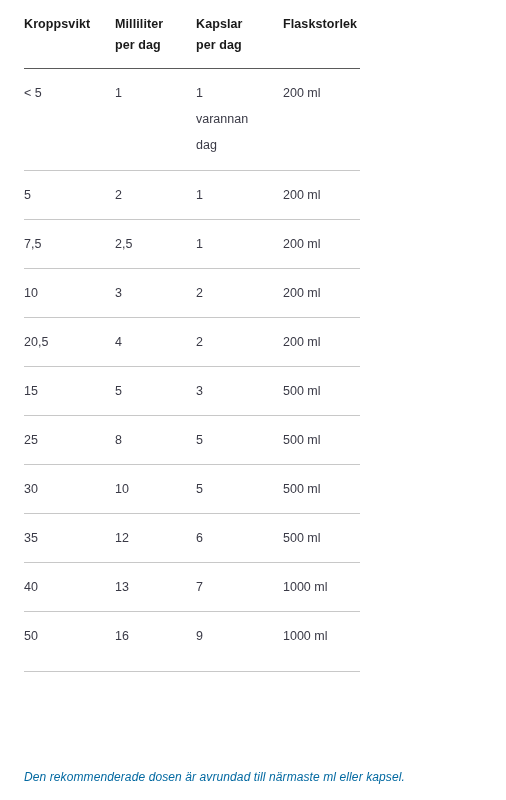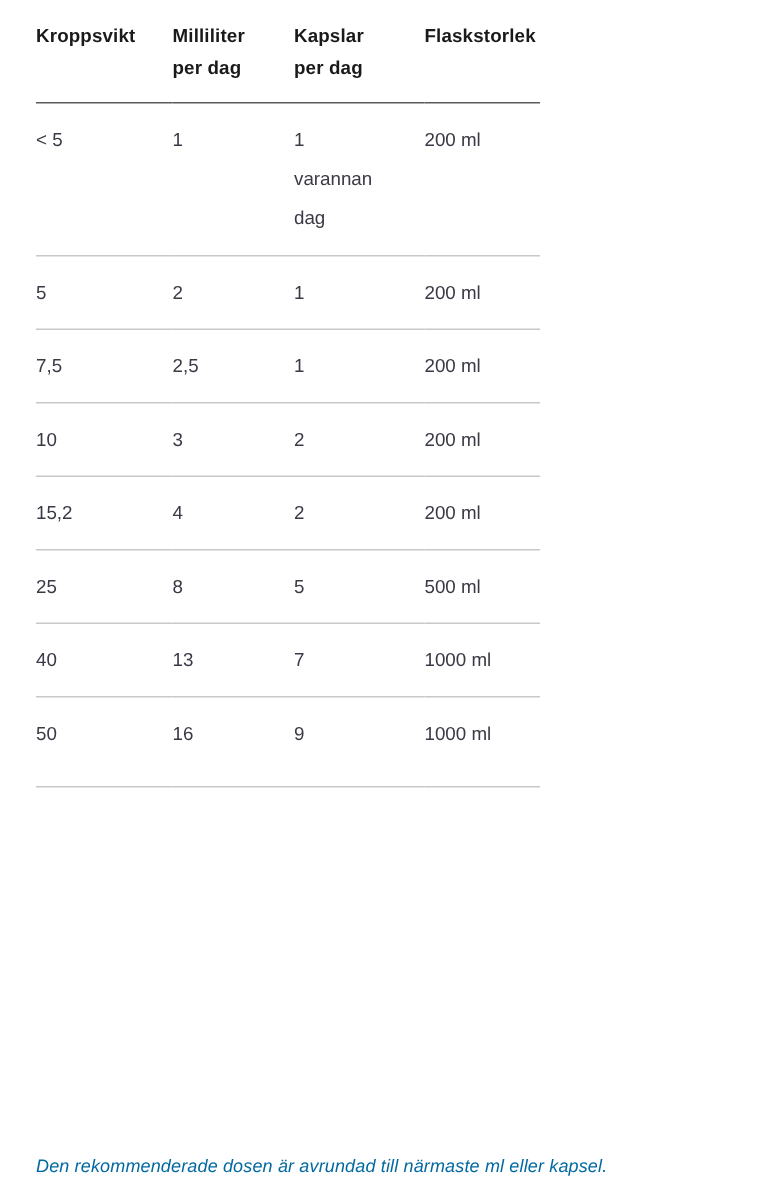--- a/index.html
+++ b/index.html
@@ -141,36 +141,60 @@
         </tr>
         <tr>
           <td>10</td>
           <td>3</td>
           <td>
             <span class="cell-line">2</span>
           </td>
           <td>200 ml</td>
         </tr>
         <tr>
-          <td>15,2</td>
+          <td>20,5</td>
           <td>4</td>
           <td>
             <span class="cell-line">2</span>
           </td>
           <td>200 ml</td>
+        </tr>
+        <tr>
+          <td>15</td>
+          <td>5</td>
+          <td>
+            <span class="cell-line">3</span>
+          </td>
+          <td>500 ml</td>
         </tr>
         <tr>
           <td>25</td>
           <td>8</td>
           <td>
             <span class="cell-line">5</span>
           </td>
           <td>500 ml</td>
         </tr>
         <tr>
+          <td>30</td>
+          <td>10</td>
+          <td>
+            <span class="cell-line">5</span>
+          </td>
+          <td>500 ml</td>
+        </tr>
+        <tr>
+          <td>35</td>
+          <td>12</td>
+          <td>
+            <span class="cell-line">6</span>
+          </td>
+          <td>500 ml</td>
+        </tr>
+        <tr>
           <td>40</td>
           <td>13</td>
           <td>
             <span class="cell-line">7</span>
           </td>
           <td>1000 ml</td>
         </tr>
         <tr>
           <td>50</td>
           <td>16</td>

